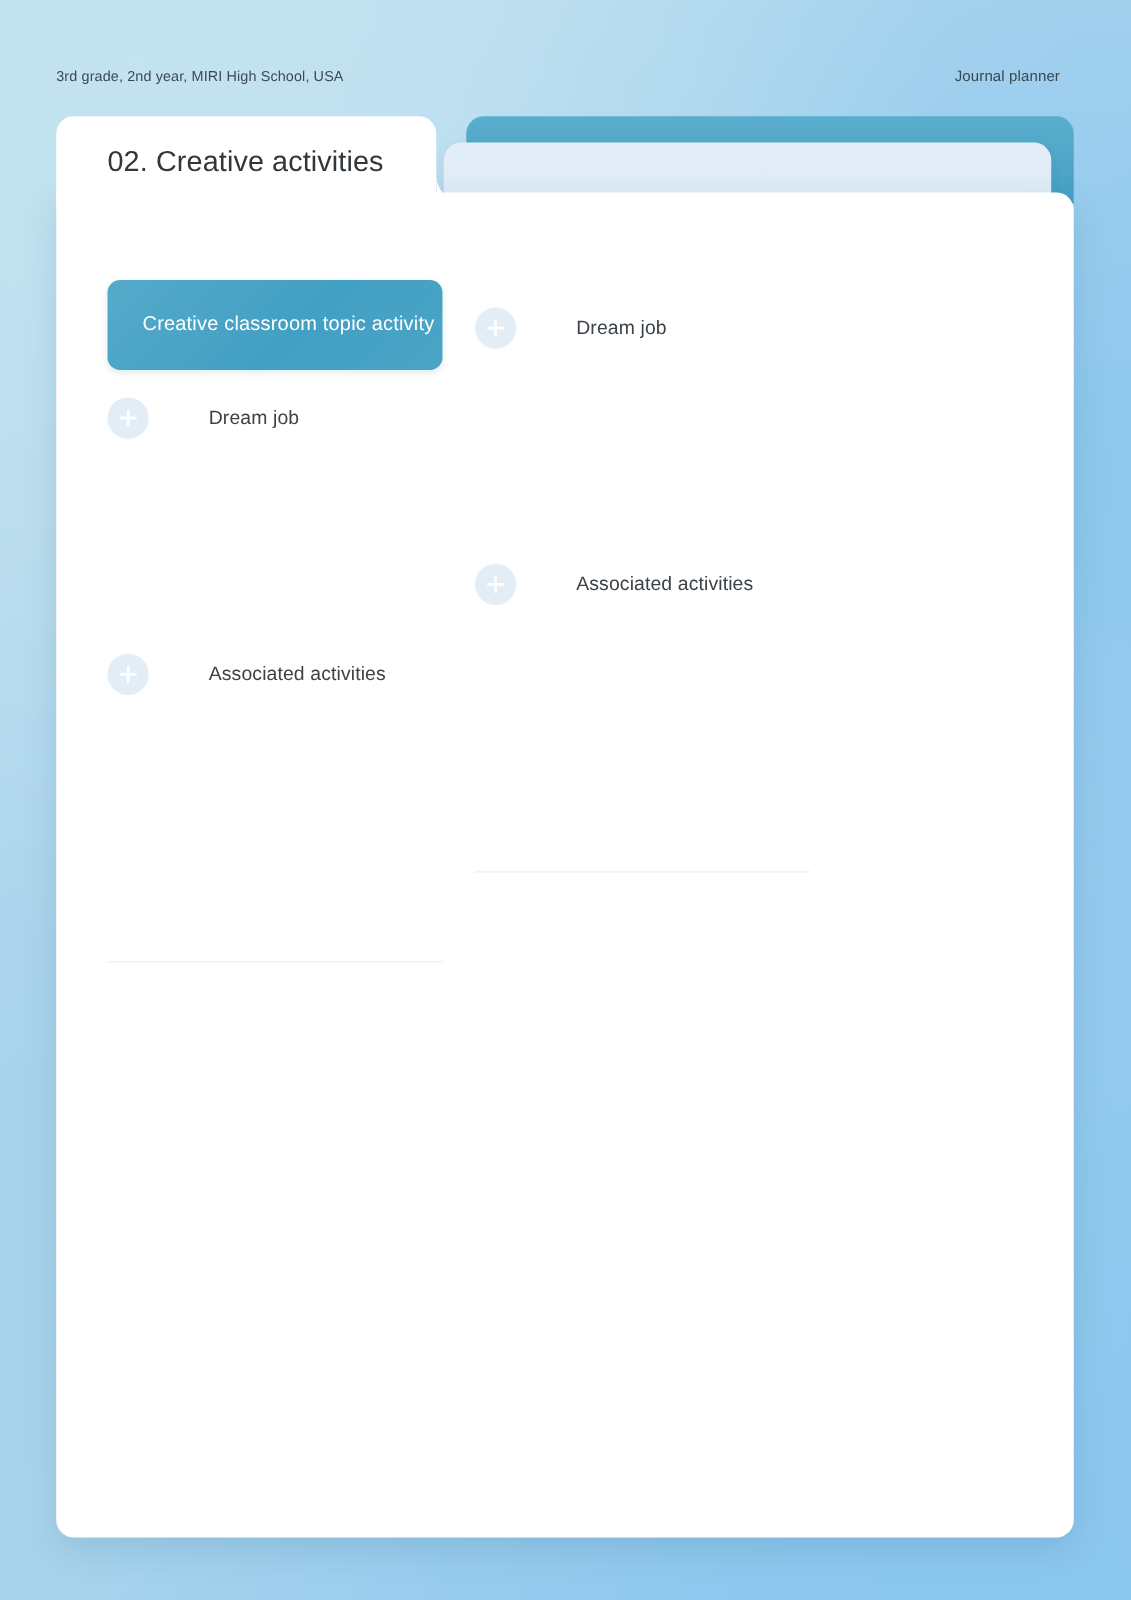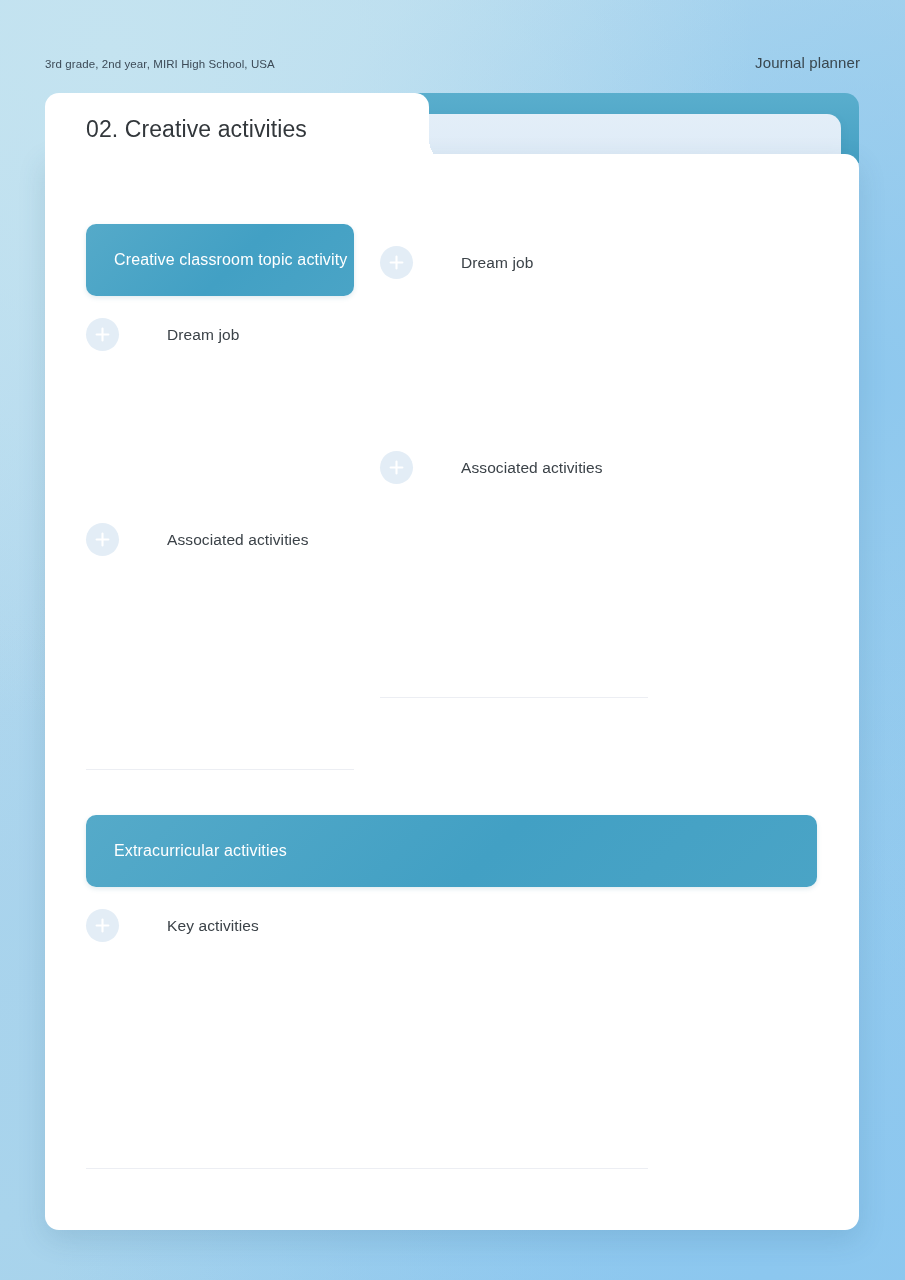--- a/index.html
+++ b/index.html
@@ -26,29 +26,29 @@
       radial-gradient(110% 80% at 85% 100%, #8cc7ef 0%, rgba(140,199,239,0) 72%),
       radial-gradient(100% 70% at 0% 95%,  #a9d4ec 0%, rgba(169,212,236,0) 70%),
       linear-gradient(140deg, #bfe0f0 0%, #a9d3ed 45%, #8fc8ee 100%);
   }
 
   
   #meta-row {
     position: absolute;
     top: 54px;
     left: 45px;
-    right: 45px;
+    right: 57px;
     display: flex;
     justify-content: space-between;
     align-items: baseline;
     color: #3d4b57;
     z-index: 5;
   }
   #meta-left  { font-size: 11.5px; letter-spacing: .1px; }
-  #meta-right { font-size: 15px; letter-spacing: .1px; color: #39474f; }
+  #meta-right { font-size: 12px; letter-spacing: .1px; color: #39474f; }
 
   
   #card-stack {
     position: absolute;
     left: 45px;
     top: 93px;
     width: 814px;
     height: 1137px;
   }
 
@@ -84,21 +84,21 @@
     background: #ffffff;
     border-radius: 0 14px 14px 14px;
     box-shadow: 0 10px 28px rgba(46,96,126,.16);
   }
 
   
   #title-tab {
     position: absolute;
     left: 0;
     top: 0;
-    width: 384px;
+    width: 304px;
     height: 72px;
     background: #ffffff;
     border-radius: 14px 14px 0 0;
     display: flex;
     align-items: center;
     padding-left: 41px;
   }
   #title-tab::after {
     content: "";
     position: absolute;
@@ -269,33 +269,15 @@
           </div>
           <div class="write-area xtall"></div>
           <div class="divider"></div>
         </div>
       </div>
 
     </div>
 
     <div class="block-gap-md"></div>
 
-    <div id="lower-section">
-      <div class="section-banner full">
-        <span>Extracurricular activities</span>
-      </div>
-
-      <div class="field-block">
-        <div class="field-row">
-          <span class="plus-badge">
-            <svg width="15" height="15" viewBox="0 0 15 15" aria-hidden="true">
-              <path d="M7.5 1.6 L7.5 13.4 M1.6 7.5 L13.4 7.5" stroke="#ffffff" stroke-width="2.1" stroke-linecap="round"></path>
-            </svg>
-          </span>
-          <span class="field-label">Key activities</span>
-        </div>
-        <div style="height:226px"></div>
-        <div class="divider"></div>
-      </div>
-    </div>
 
   </div>
 </div>
 
 </body></html>

